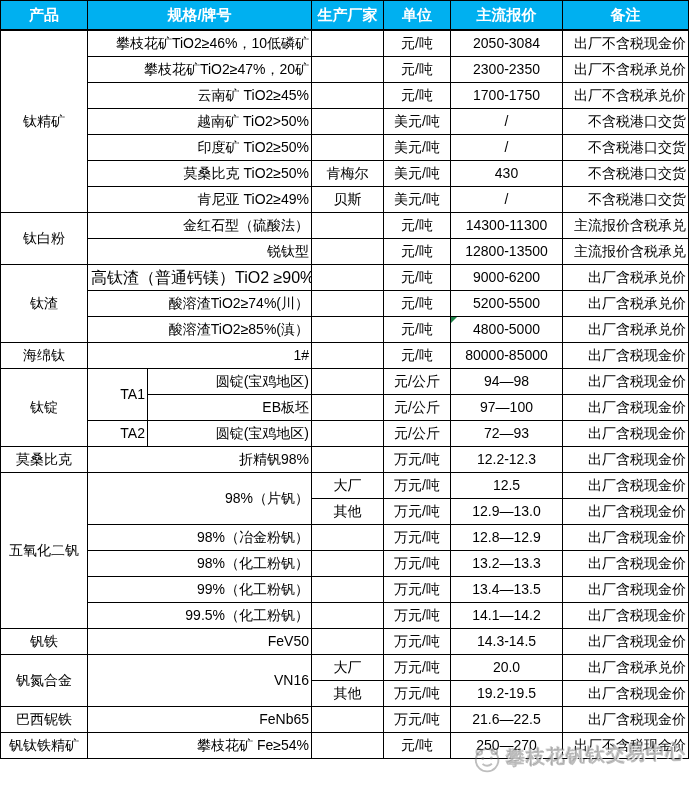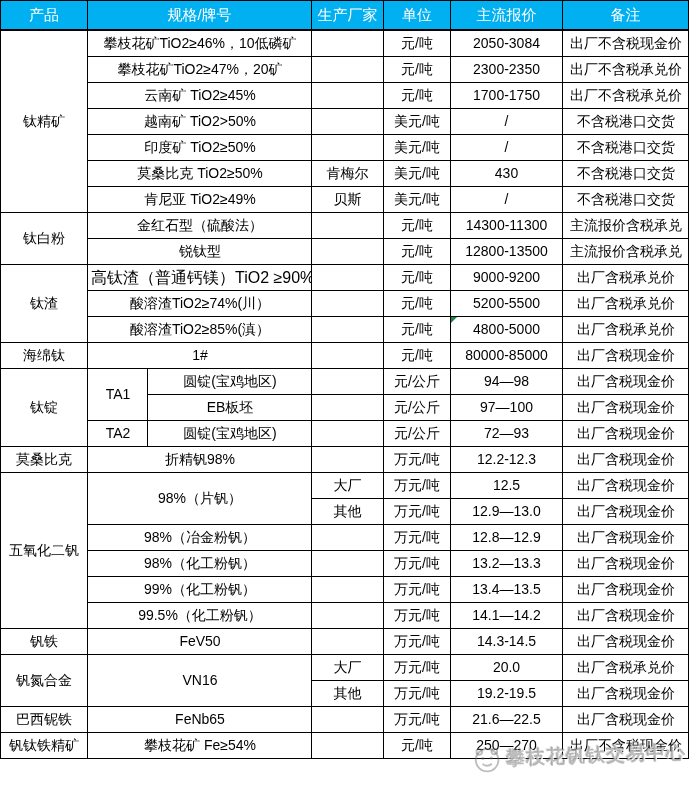--- a/index.html
+++ b/index.html
@@ -31,37 +31,37 @@
   table.price-table th,
   table.price-table td {
     border: 1px solid var(--border-color, #000);
     overflow: hidden;
     white-space: nowrap;
   }
   table.price-table thead th {
     background: var(--header-bg, #00B0F0);
     color: var(--header-text, #fff);
     font-size: 15px;
-    font-weight: normal;
+    font-weight: bold;
     height: 28px;
     border-bottom: 2px solid var(--border-color, #000);
     text-align: center;
     padding: 0 2px;
   }
   table.price-table td {
     position: relative;
     height: 25px;
     font-size: 14px;
     color: #000;
     text-align: center;
     padding: 0 2px;
     line-height: 1.1;
   }
   table.price-table td.left {
-    text-align: center;
+    text-align: right;
     padding-left: 3px;
   }
   table.price-table td.small span {
     font-size: 16px;
   }
   .flag {
     position: absolute;
     top: 0;
     left: 0;
     width: 0;
@@ -178,21 +178,21 @@
           <td><span></span></td>
           <td><span>元/吨</span></td>
           <td><span>12800-13500</span></td>
           <td class="left"><span>主流报价含税承兑</span></td>
         </tr>
         <tr>
           <td rowspan="3"><span>钛渣</span></td>
           <td colspan="2" class="left small"><span>高钛渣（普通钙镁）TiO2 ≥90%</span></td>
           <td><span></span></td>
           <td><span>元/吨</span></td>
-          <td><span>9000-9200</span></td>
+          <td><span>9000-6200</span></td>
           <td class="left"><span>出厂含税承兑价</span></td>
         </tr>
         <tr>
           <td colspan="2" class="left"><span>酸溶渣TiO2≥74%(川）</span></td>
           <td><span></span></td>
           <td><span>元/吨</span></td>
           <td><span>5200-5500</span></td>
           <td class="left"><span>出厂含税承兑价</span></td>
         </tr>
         <tr>

